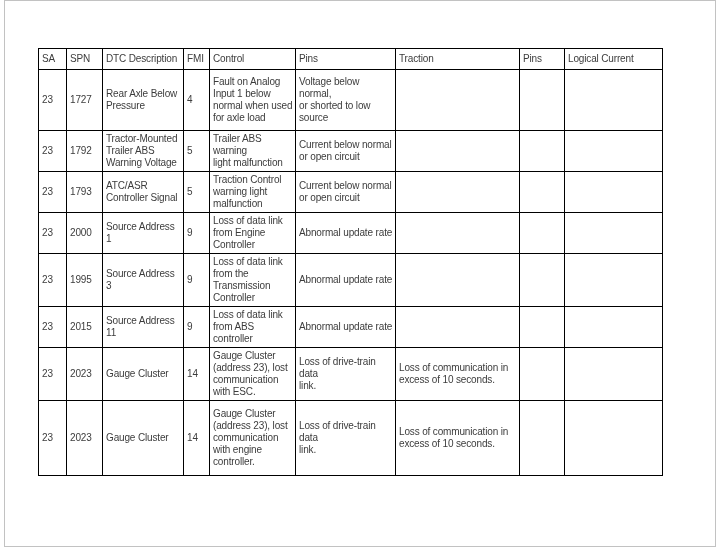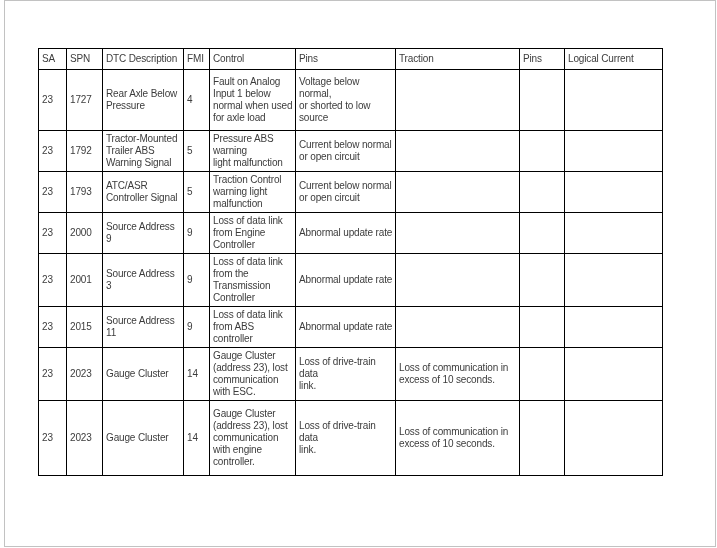--- a/index.html
+++ b/index.html
@@ -102,23 +102,23 @@
 source</td>
         <td></td>
         <td></td>
         <td></td>
       </tr>
       <tr>
         <td>23</td>
         <td>1792</td>
         <td>Tractor-Mounted
 Trailer ABS
-Warning Signal</td>
+Warning Voltage</td>
         <td>5</td>
-        <td>Pressure ABS warning
+        <td>Trailer ABS warning
 light malfunction</td>
         <td>Current below normal
 or open circuit</td>
         <td></td>
         <td></td>
         <td></td>
       </tr>
       <tr>
         <td>23</td>
         <td>1793</td>
@@ -130,33 +130,33 @@
 malfunction</td>
         <td>Current below normal
 or open circuit</td>
         <td></td>
         <td></td>
         <td></td>
       </tr>
       <tr>
         <td>23</td>
         <td>2000</td>
-        <td>Source Address 9</td>
+        <td>Source Address 1</td>
         <td>9</td>
         <td>Loss of data link
 from Engine
 Controller</td>
         <td>Abnormal update rate</td>
         <td></td>
         <td></td>
         <td></td>
       </tr>
       <tr>
         <td>23</td>
-        <td>2001</td>
+        <td>1995</td>
         <td>Source Address 3</td>
         <td>9</td>
         <td>Loss of data link
 from the
 Transmission
 Controller</td>
         <td>Abnormal update rate</td>
         <td></td>
         <td></td>
         <td></td>

